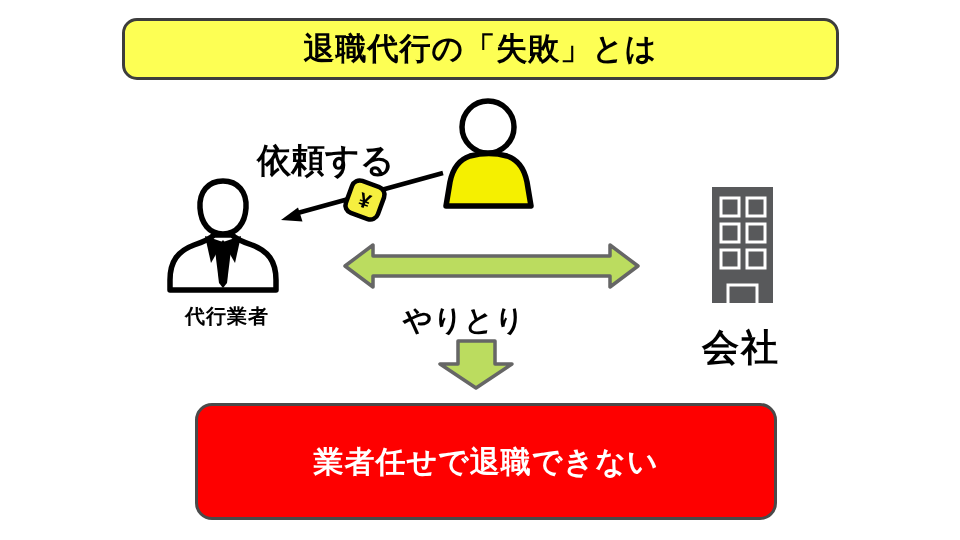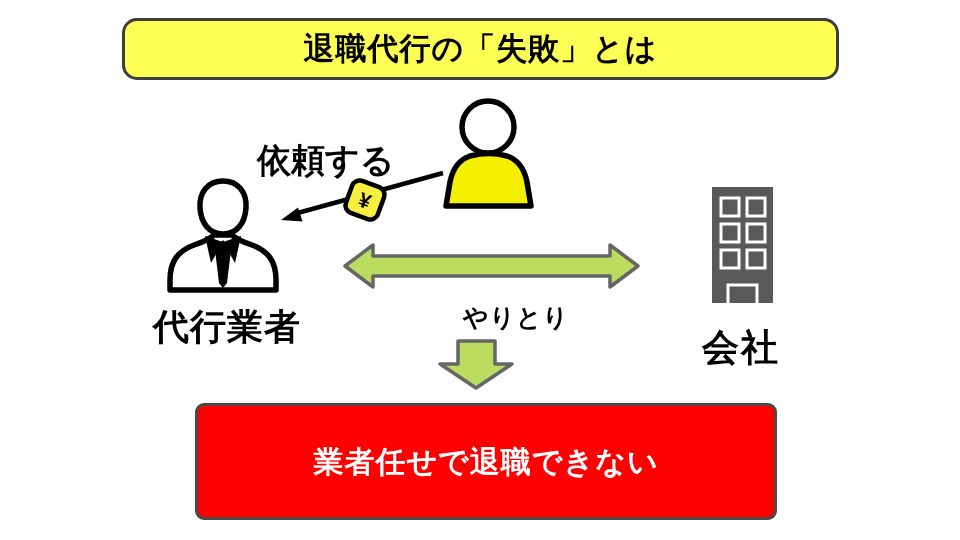--- a/index.html
+++ b/index.html
@@ -32,29 +32,29 @@
   .diagram-svg{
     position:absolute;left:0;top:0;width:960px;height:540px;
   }
   .label{
     position:absolute;
     white-space:nowrap;
     font-weight:bold;
     color:var(--ink);
   }
   .label-request{left:257px;top:138px;font-size:34px;}
-  .label-agent{left:227px;top:303px;font-size:36px;transform:translateX(-50%);letter-spacing:1px;}
-  .label-exchange{left:516px;top:301px;font-size:25px;transform:translateX(-50%);letter-spacing:1px;}
+  .label-agent{left:227px;top:303px;font-size:20px;transform:translateX(-50%);letter-spacing:1px;}
+  .label-exchange{left:464px;top:301px;font-size:29px;transform:translateX(-50%);letter-spacing:1px;}
   .label-company{left:741px;top:323px;font-size:37px;transform:translateX(-50%);letter-spacing:2px;}
   .result-box{
     position:absolute;
     left:195px;top:403px;width:582px;height:117px;
     background:var(--result-bg);
     border:3.5px solid var(--result-border);
-    border-radius:9px;
+    border-radius:17px;
     display:flex;flex-direction:column;align-items:center;justify-content:center;
     color:#ffffff;
     font-size:30px;
     line-height:1.38;
     text-align:center;
     letter-spacing:1px;
   }
   .yen-glyph{
     font-size:21px;font-weight:bold;fill:var(--ink);
     font-family:"Liberation Sans","DejaVu Sans",sans-serif;

